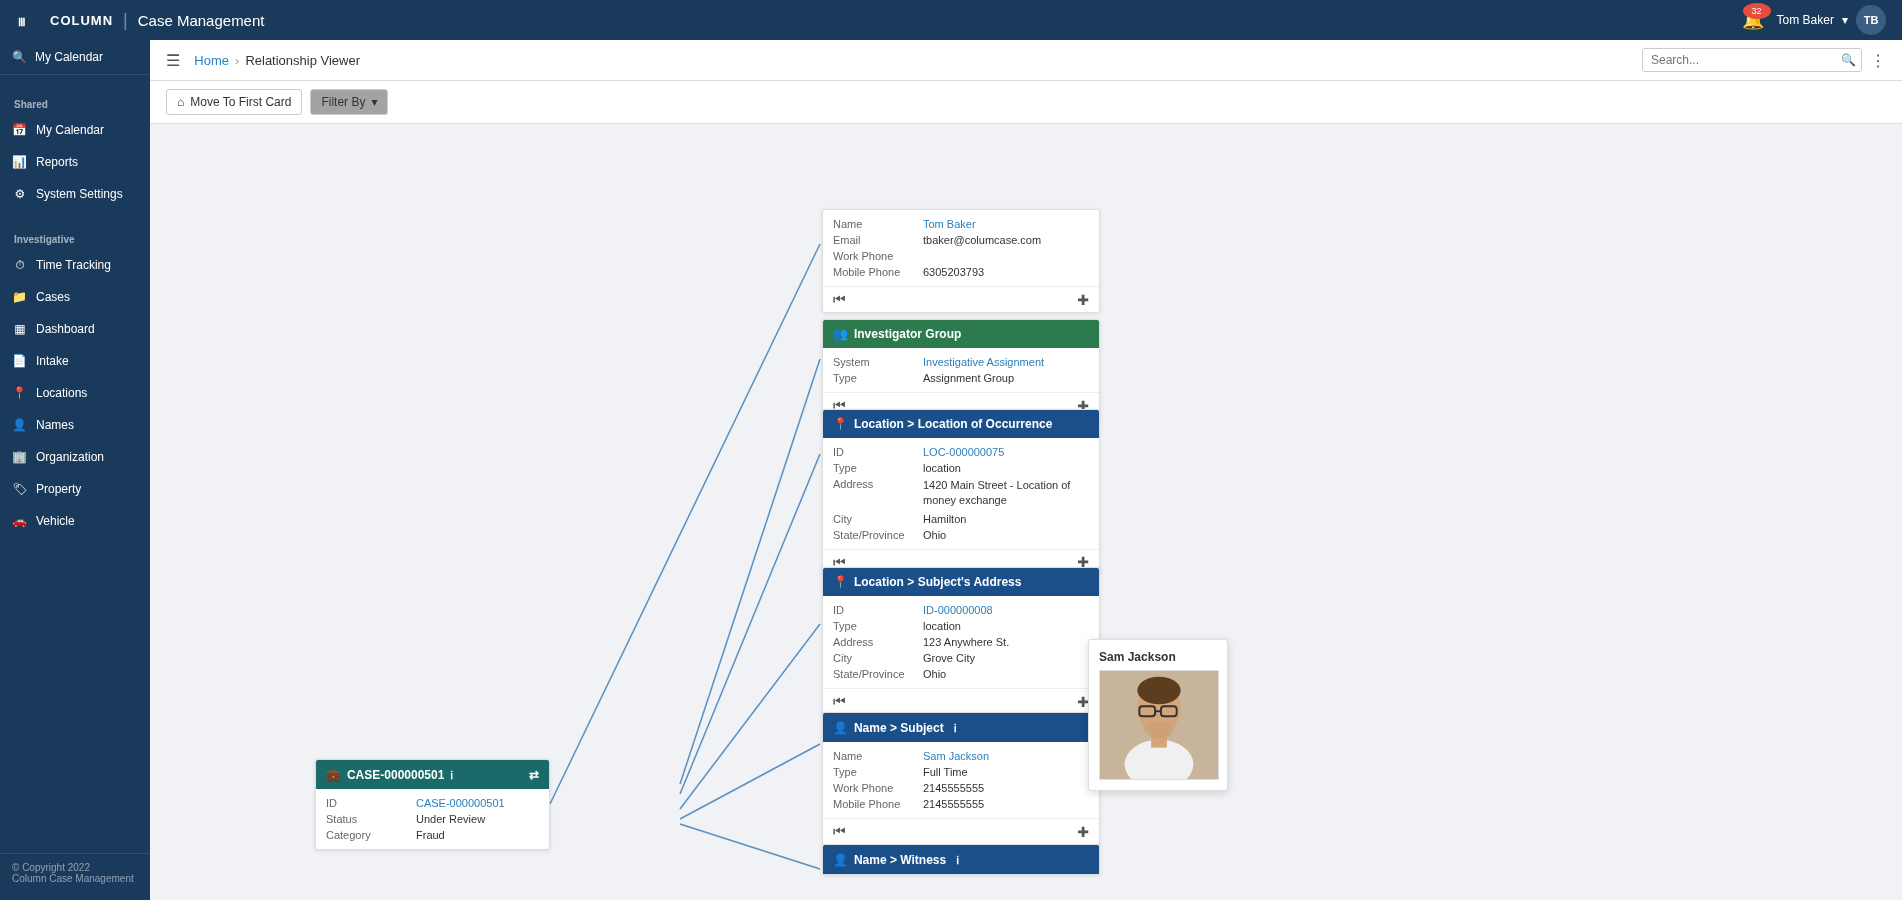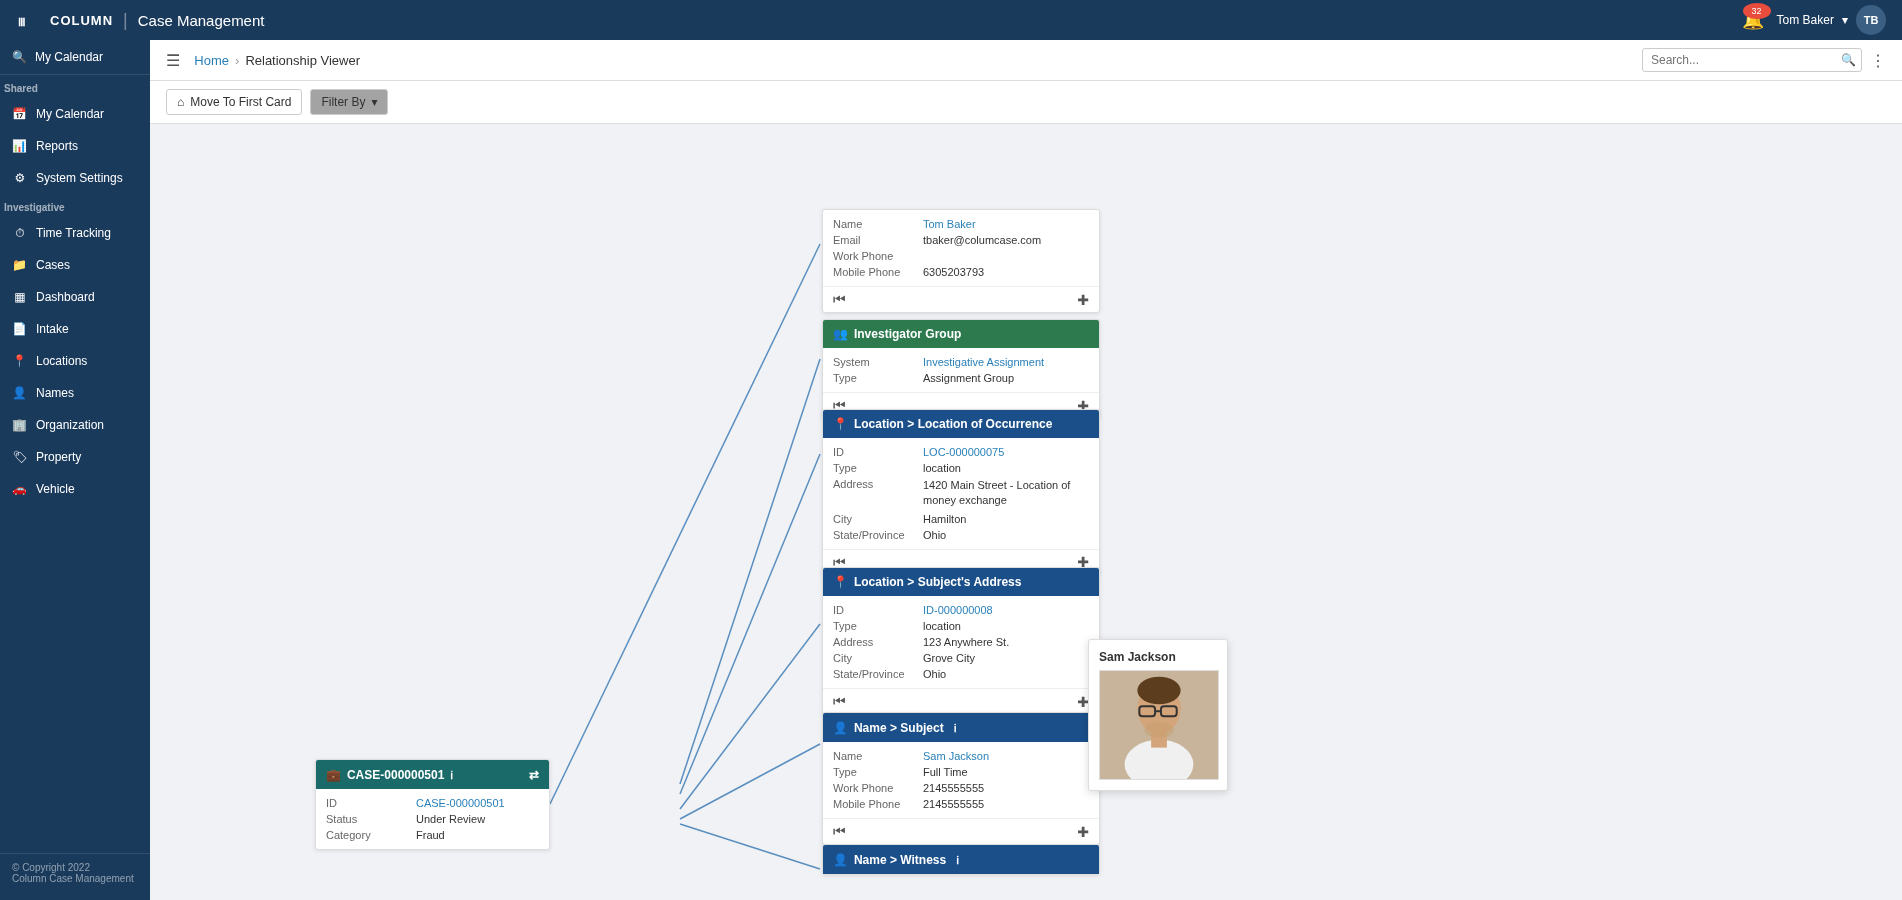--- a/index.html
+++ b/index.html
@@ -43,21 +43,21 @@
       overflow-y: auto;
       padding-bottom: 8px;
     }
     .sidebar-global-search {
       display: flex; align-items: center; gap: 8px;
       padding: 10px 12px; cursor: pointer; font-size: 12px;
       border-bottom: 1px solid rgba(255,255,255,0.1);
     }
     .sidebar-section-label {
       color: rgba(255,255,255,0.6); font-size: 10px;
-      padding: 8px 4px 4px; text-transform: none; font-weight: bold;
+      padding: 8px 14px 4px; text-transform: none; font-weight: bold; margin-top: 16px;
     }
     .sidebar-item {
       display: flex; align-items: center; gap: 8px;
       padding: 8px 12px; cursor: pointer; font-size: 12px; color: white;
     }
     .sidebar-icon { width: 16px; height: 16px; display: inline-flex; align-items: center; justify-content: center; flex-shrink: 0; }
     .sidebar-footer {
       margin-top: auto; padding: 8px 12px;
       font-size: 10px; color: rgba(255,255,255,0.5);
       border-top: 1px solid rgba(255,255,255,0.1);

